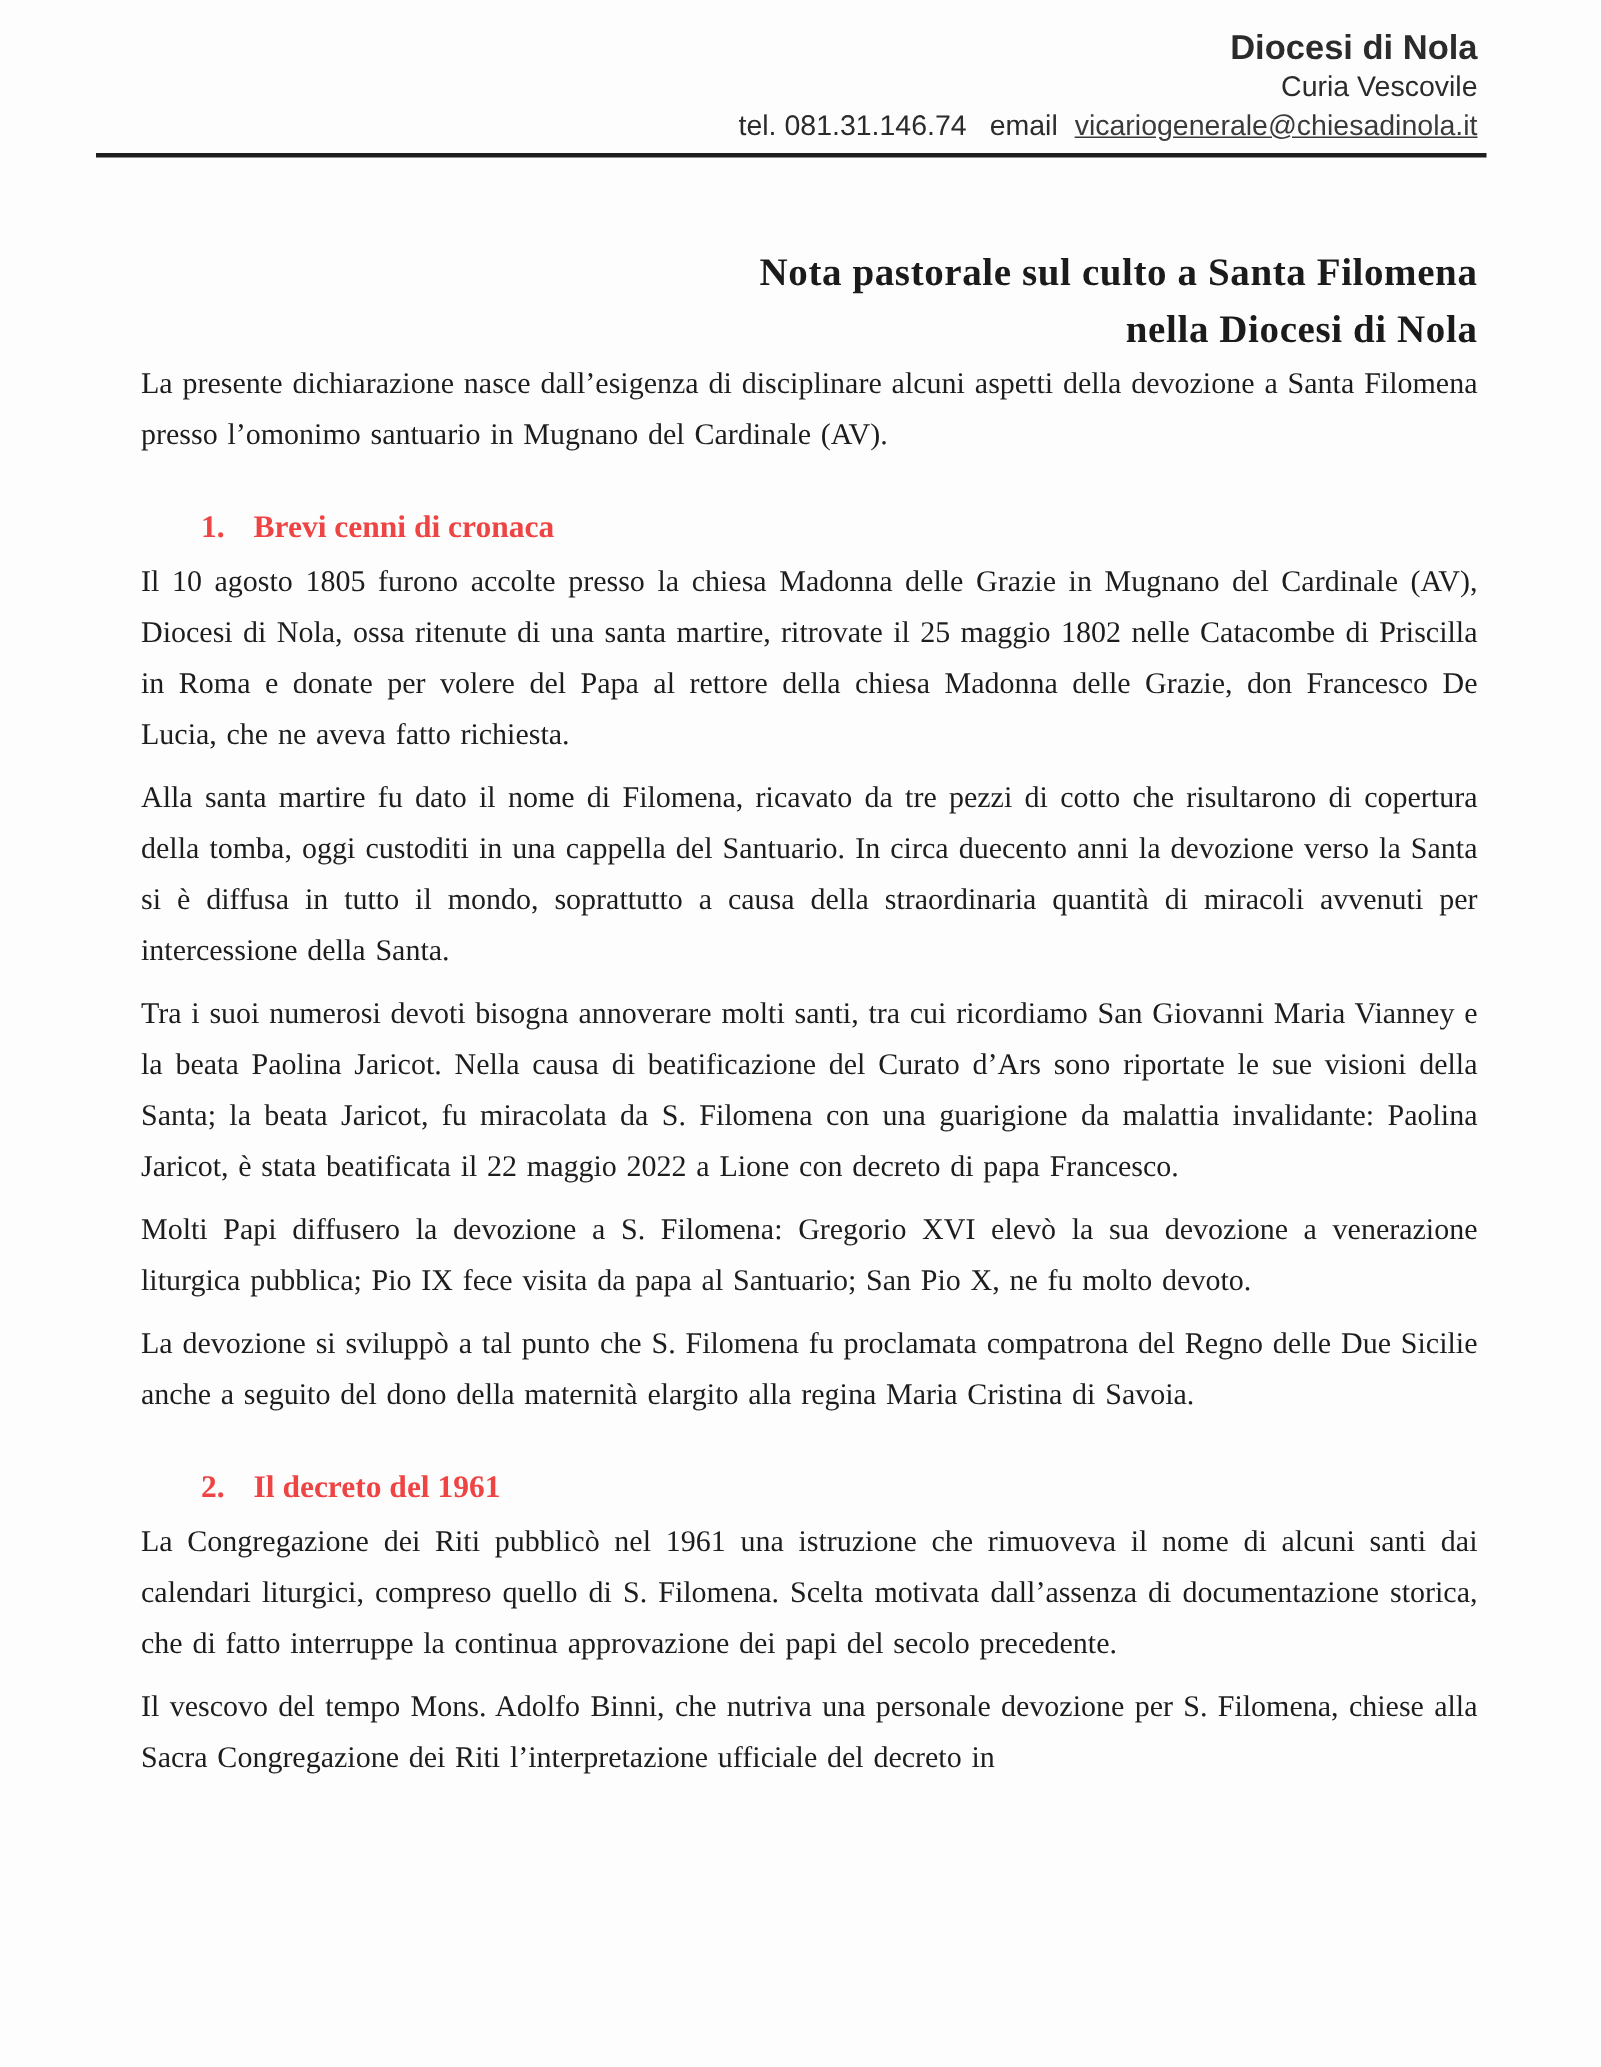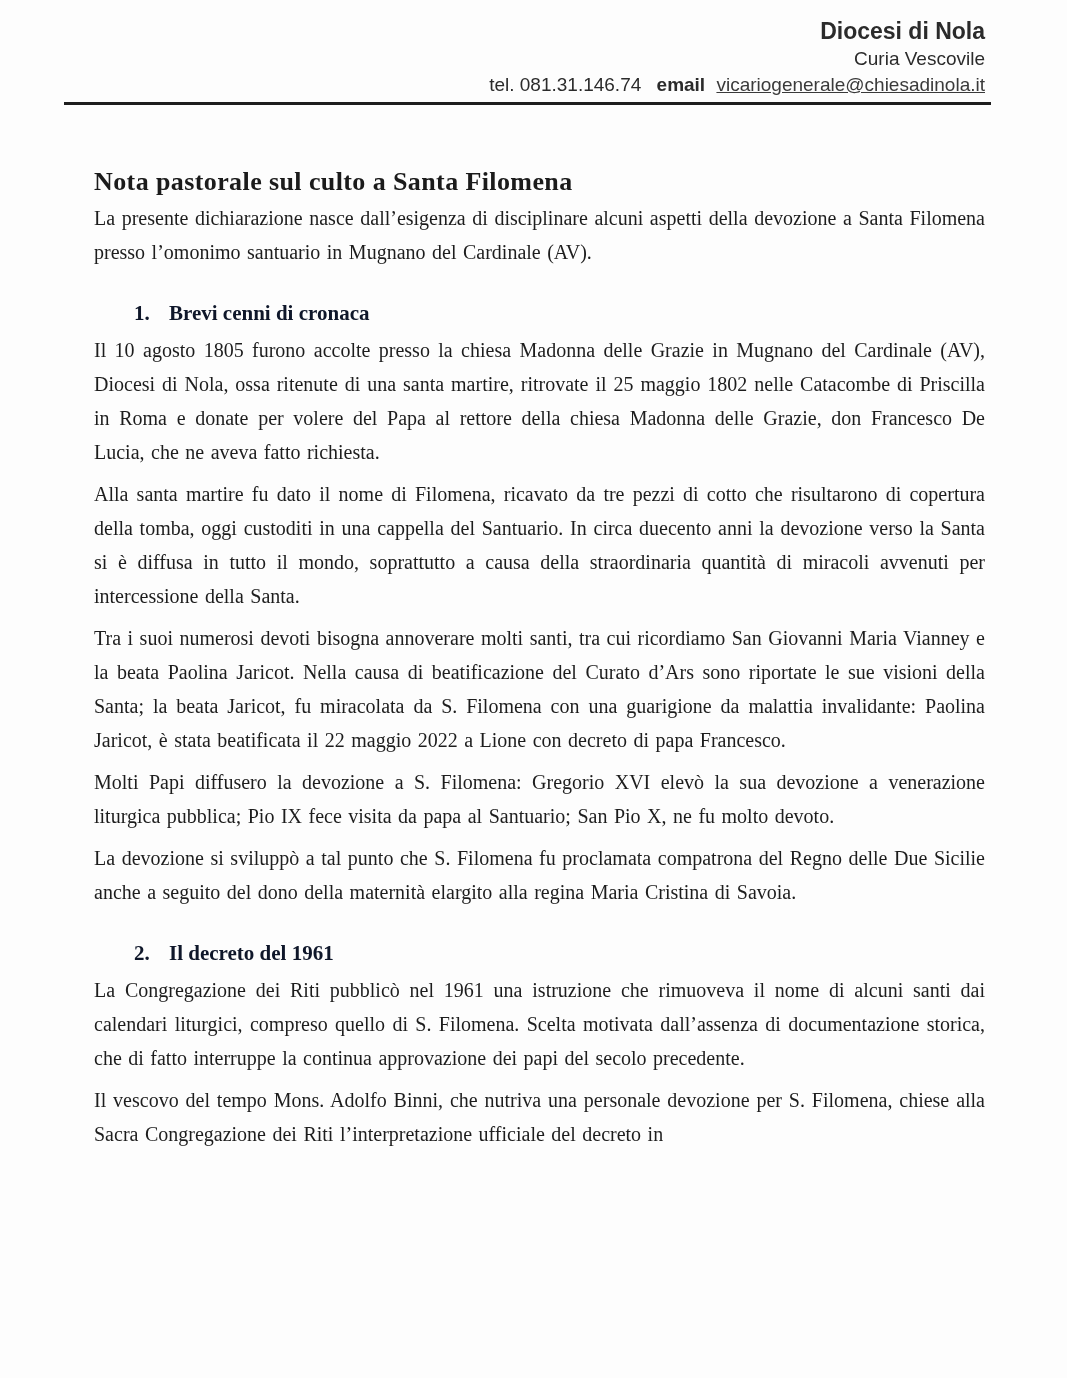--- a/index.html
+++ b/index.html
@@ -35,37 +35,36 @@
     font-size: 19px;
     line-height: 26px;
     text-align: right;
   }
   .lh-contact {
     font-size: 19px;
     line-height: 26px;
   }
   .lh-email-label {
     margin-left: 10px;
-    font-weight: bold;
   }
   .lh-email {
     color: #3a3a3a;
     text-decoration: underline;
     margin-left: 6px;
     margin-top: 40px;
   }
   .rule {
     height: 3px;
     background: #1e1e1e;
     margin: 4px -6px 0 -30px;
   }
   
   .doc-title {
     margin-top: 58px;
-    text-align: left;
+    text-align: right;
     font-weight: bold;
     font-size: 26px;
     line-height: 38px;
     letter-spacing: 0.4px;
     color: #1b1b1b;
   }
   
   p.body-par {
     font-size: 20px;
     line-height: 34px;
@@ -75,21 +74,21 @@
   }
   .intro {
     margin-top: 18px;
   }
   .section-heading {
     margin: 30px 0 6px 0;
     padding-left: 40px;
     font-weight: bold;
     font-size: 21px;
     line-height: 28px;
-    color: #0f172a;
+    color: #ef4444;
   }
   .sec-num {
     margin-right: 14px;
   }
 </style>
 </head>
 <body>
 
 <div class="page">
 
@@ -100,20 +99,21 @@
       <span>tel. 081.31.146.74</span>
       <span class="lh-email-label">email</span>
       <a class="lh-email">vicariogenerale@chiesadinola.it</a>
     </div>
   </div>
 
   <div class="rule"></div>
 
   <div class="doc-title">
     <div>Nota pastorale sul culto a Santa Filomena</div>
+    <div>nella Diocesi di Nola</div>
   </div>
 
   <p class="body-par intro">La presente dichiarazione nasce dall’esigenza di disciplinare alcuni aspetti della devozione a Santa Filomena presso l’omonimo santuario in Mugnano del Cardinale (AV).</p>
 
   <div class="section-heading">
     <span class="sec-num">1.</span>
     <span>Brevi cenni di cronaca</span>
   </div>
   <p class="body-par">Il 10 agosto 1805 furono accolte presso la chiesa Madonna delle Grazie in Mugnano del Cardinale (AV), Diocesi di Nola, ossa ritenute di una santa martire, ritrovate il 25 maggio 1802 nelle Catacombe di Priscilla in Roma e donate per volere del Papa al rettore della chiesa Madonna delle Grazie, don Francesco De Lucia, che ne aveva fatto richiesta.</p>
   <p class="body-par">Alla santa martire fu dato il nome di Filomena, ricavato da tre pezzi di cotto che risultarono di copertura della tomba, oggi custoditi in una cappella del Santuario. In circa duecento anni la devozione verso la Santa si è diffusa in tutto il mondo, soprattutto a causa della straordinaria quantità di miracoli avvenuti per intercessione della Santa.</p>

